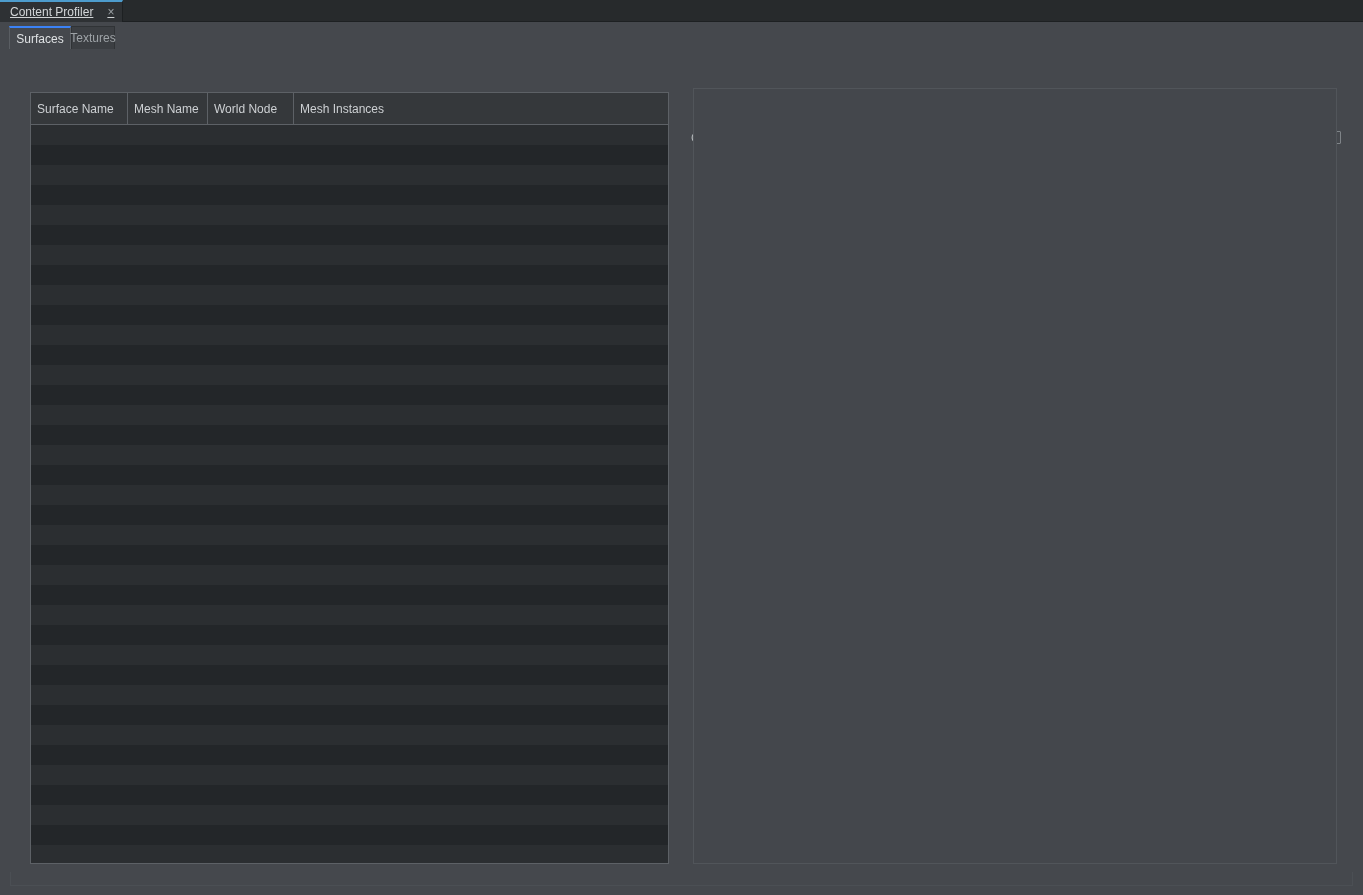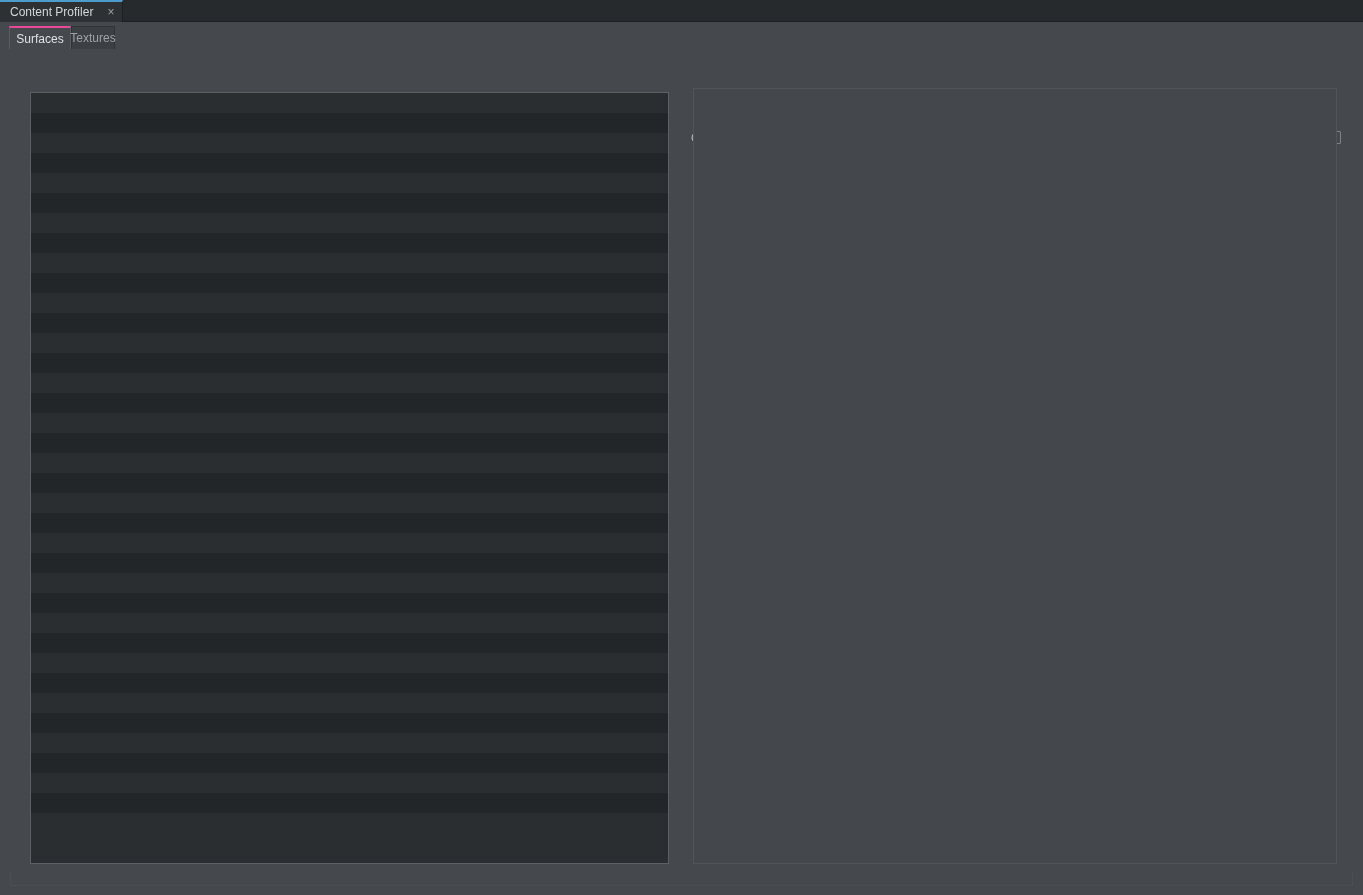--- a/index.html
+++ b/index.html
@@ -29,20 +29,21 @@
     height: 22px;
     display: flex;
     align-items: center;
     padding: 0 8px 0 10px;
     background: #2e3134;
     border-top: 2px solid #4d9ccd;
     border-right: 1px solid #1d2022;
     color: #cfd2d4;
     font-size: 12px;
     white-space: nowrap;
+    text-decoration: underline;
   }
   .win-tab-label { color: #d3d6d8; font-size: 12px; }
   .win-tab-close {
     margin-left: 14px;
     color: #9aa0a4;
     font-size: 12px;
     line-height: 1;
     cursor: pointer;
   }
 
@@ -65,21 +66,21 @@
     font-size: 12px;
     color: #9ea3a7;
     background: #3c3f43;
     border: 1px solid #303336;
     border-bottom: none;
     cursor: default;
   }
   .subtab.active {
     color: #dfe2e4;
     background: #45484d;
-    border-top: 2px solid #ec4899;
+    border-top: 2px solid #3b82f6;
     border-left: 1px solid #5a5e63;
     border-right: 1px solid #5a5e63;
   }
   #subtab-surfaces { left: 9px; width: 62px; }
   #subtab-textures { left: 71px; width: 44px; }
 
   
   #toolbar {
     position: absolute;
     left: 0; top: 62px;
@@ -289,20 +290,26 @@
   </div>
 
   <div id="collapse-group">
     <span id="collapse-label">Collapse the same</span>
     <div id="collapse-checkbox"></div>
   </div>
 
 </div>
 
 <div id="table-panel">
+  <div id="table-header">
+    <div class="th" id="th-surface-name">Surface Name</div>
+    <div class="th" id="th-mesh-name">Mesh Name</div>
+    <div class="th" id="th-world-node">World Node</div>
+    <div class="th" id="th-mesh-inst">Mesh Instances</div>
+  </div>
   <div id="table-body">
       <div class="row"></div>
       <div class="row odd"></div>
       <div class="row"></div>
       <div class="row odd"></div>
       <div class="row"></div>
       <div class="row odd"></div>
       <div class="row"></div>
       <div class="row odd"></div>
       <div class="row"></div>

